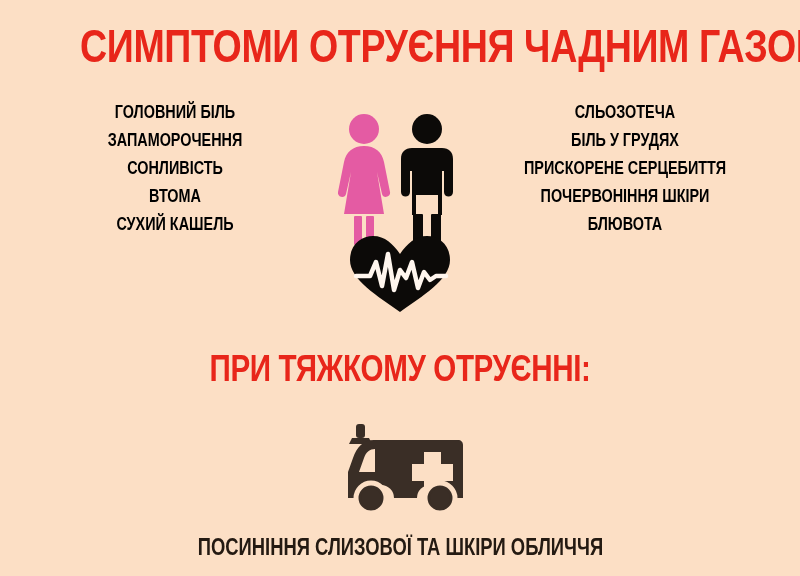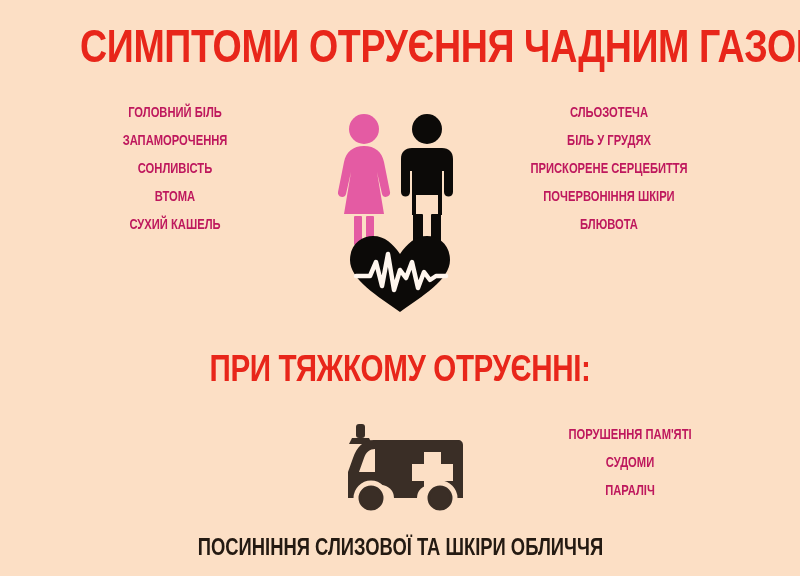--- a/index.html
+++ b/index.html
@@ -40,34 +40,34 @@
     font-size: 47px;
   }
   #title-severe {
     top: 350px;
     font-size: 37px;
   }
 
   
   .sym-col {
     position: absolute;
-    color: #be185d;
+    color: #000000;
     font-weight: 700;
-    font-size: 14px;
+    font-size: 18px;
     line-height: 28px;
     text-align: center;
     white-space: nowrap;
   }
   .sym-col .line {
     display: block;
     transform: scaleX(0.80);
     transform-origin: center center;
   }
   #col-left-top   { top: 98px;  left: 20px;  width: 310px; }
-  #col-right-top  { top: 98px;  left: 454px; width: 310px; }
+  #col-right-top  { top: 98px;  left: 470px; width: 310px; }
   #col-left-bot   { top: 420px; left: 20px;  width: 300px; }
   #col-right-bot  { top: 420px; left: 480px; width: 300px; }
 
   #bottom-line {
     position: absolute;
     top: 533px;
     left: 0;
     width: 800px;
     text-align: center;
     color: #241A12;
@@ -177,25 +177,20 @@
                  c11 0 23 8 23 24
                  c0 20 -28 36 -50 52 z"></path>
         <polyline fill="none" stroke="#FFF6EE" stroke-width="4.5" stroke-linejoin="round" stroke-linecap="round" points="18,164 32,164 38,150 44,174 50,142 56,178 62,158 68,166 74,150 80,176 86,160 92,168 98,164 108,164"></polyline>
       </g>
     </svg>
   </div>
 
   <div id="title-severe" class="heading">ПРИ ТЯЖКОМУ ОТРУЄННІ:</div>
 
 
-  <div id="col-right-bot" class="sym-col">
-    <span class="line">ПОРУШЕННЯ ПАМ'ЯТІ</span>
-    <span class="line">СУДОМИ</span>
-    <span class="line">ПАРАЛІЧ</span>
-  </div>
 
   <div id="ambulance-icon">
     <svg width="152" height="92" viewBox="0 0 152 92" aria-hidden="true">
       <g fill="#3A2E26">
 
         <rect x="26" y="0" width="9" height="14" rx="3"></rect>
         <path d="M22 14 h17 l3 6 h-23 z"></path>
 
         <path d="M44 16 h84 c3 0 5 2 5 5 v53 h-20
                  a13 13 0 0 0 -26 0 h-23

